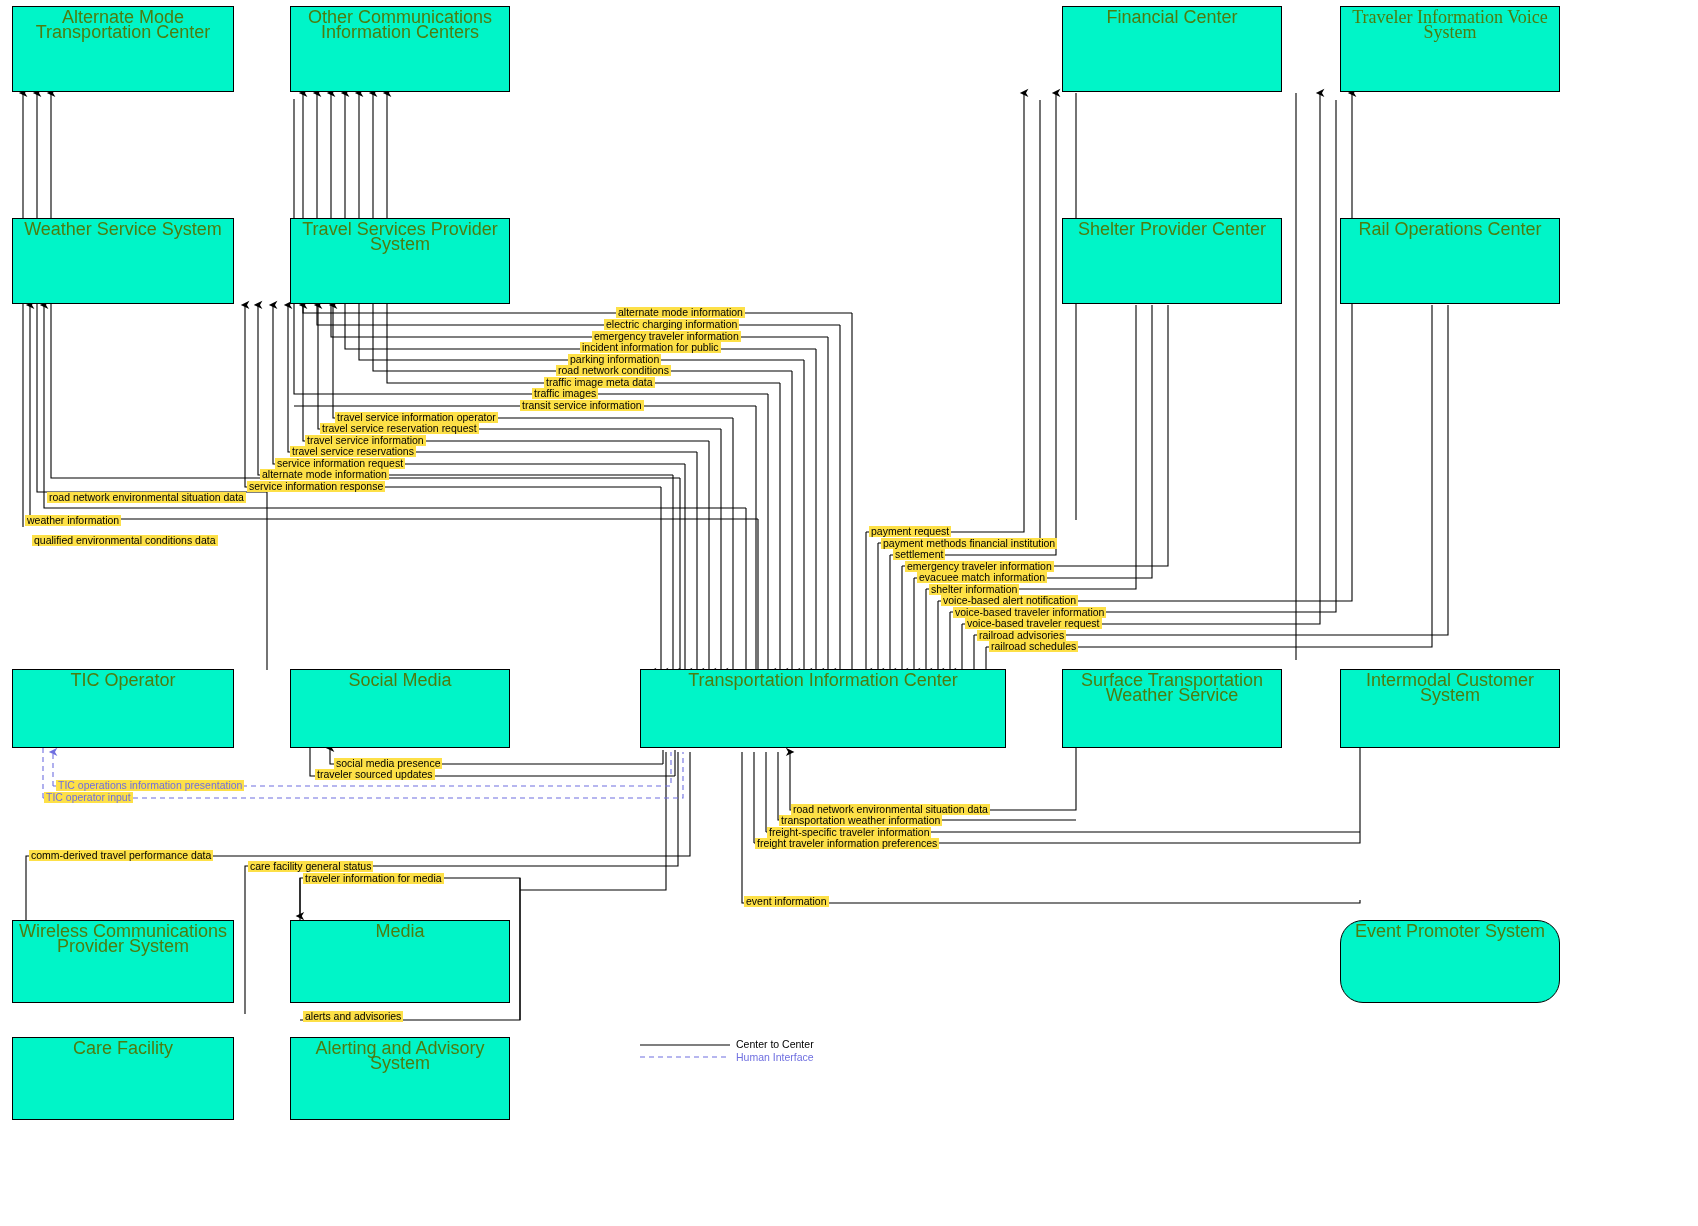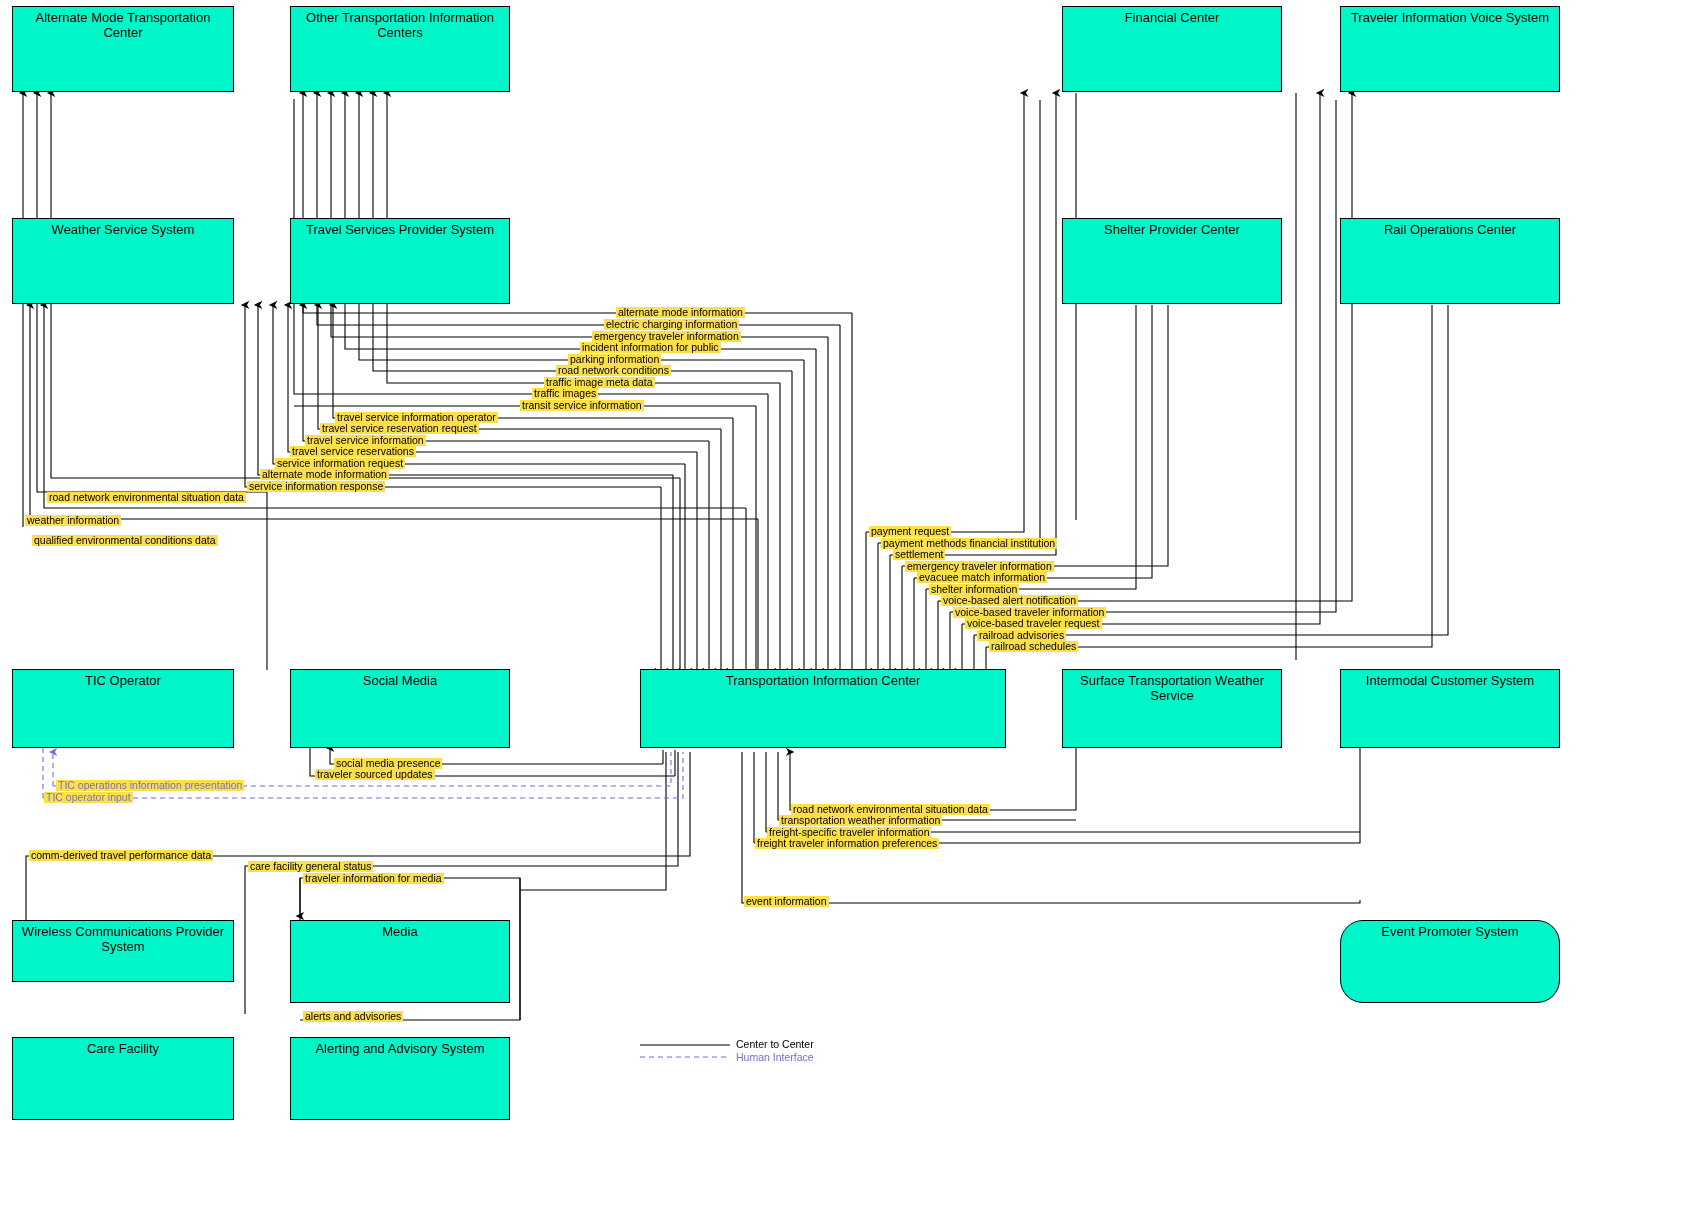--- a/index.html
+++ b/index.html
@@ -5,22 +5,22 @@
 <style>
   html,body{margin:0;padding:0;background:#ffffff;}
   body{font-family:"Liberation Sans", sans-serif;}
   #canvas{position:relative;width:1698px;height:1226px;background:#ffffff;overflow:hidden;}
 
   .node{
     position:absolute;
     background:#00f5c8;
     border:1px solid #000000;
     box-sizing:border-box;
-    color:#000000;
-    font-size:13px;
+    color:#4d7c0f;
+    font-size:18px;
     line-height:15px;
     text-align:center;
     padding-top:3px;
   }
   .node .nlabel{display:block;padding:0 3px;}
 
   .flow{
     position:absolute;
     font-size:10.5px;
     line-height:11px;
@@ -185,28 +185,28 @@
       <path d="M53,786 L671,786 L671,752"></path>
       <path d="M640,1057 L730,1057"></path>
     </g>
   </svg>
 
   <div class="node" style="left:12px;top:6px;width:222px;height:86px;">
     <span class="nlabel">Alternate Mode Transportation Center</span>
   </div>
 
   <div class="node" style="left:290px;top:6px;width:220px;height:86px;">
-    <span class="nlabel">Other Transportation Information Centers</span>
+    <span class="nlabel">Other Communications Information Centers</span>
   </div>
 
   <div class="node" style="left:1062px;top:6px;width:220px;height:86px;">
     <span class="nlabel">Financial Center</span>
   </div>
 
-  <div class="node" style="left:1340px;top:6px;width:220px;height:86px;">
+  <div class="node" style="left:1340px;top:6px;width:220px;height:86px;font-family:Liberation Serif, serif;">
     <span class="nlabel">Traveler Information Voice System</span>
   </div>
 
   <div class="node" style="left:12px;top:218px;width:222px;height:86px;">
     <span class="nlabel">Weather Service System</span>
   </div>
 
   <div class="node" style="left:290px;top:218px;width:220px;height:86px;">
     <span class="nlabel">Travel Services Provider System</span>
   </div>
@@ -232,21 +232,21 @@
   </div>
 
   <div class="node" style="left:1062px;top:669px;width:220px;height:79px;">
     <span class="nlabel">Surface Transportation Weather Service</span>
   </div>
 
   <div class="node" style="left:1340px;top:669px;width:220px;height:79px;">
     <span class="nlabel">Intermodal Customer System</span>
   </div>
 
-  <div class="node" style="left:12px;top:920px;width:222px;height:62px;">
+  <div class="node" style="left:12px;top:920px;width:222px;height:83px;">
     <span class="nlabel">Wireless Communications  Provider System</span>
   </div>
 
   <div class="node" style="left:290px;top:920px;width:220px;height:83px;">
     <span class="nlabel">Media</span>
   </div>
 
   <div class="node" style="left:1340px;top:920px;width:220px;height:83px;border-radius:23px;">
     <span class="nlabel">Event Promoter System</span>
   </div>

